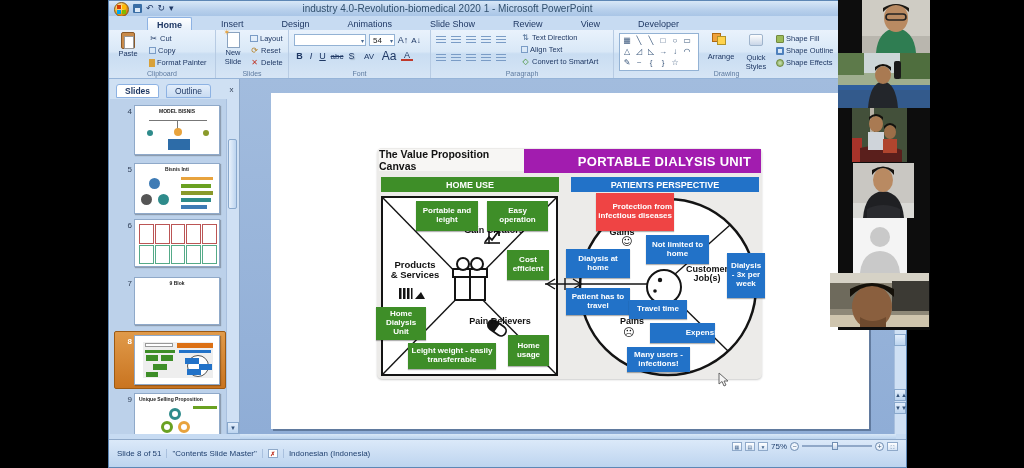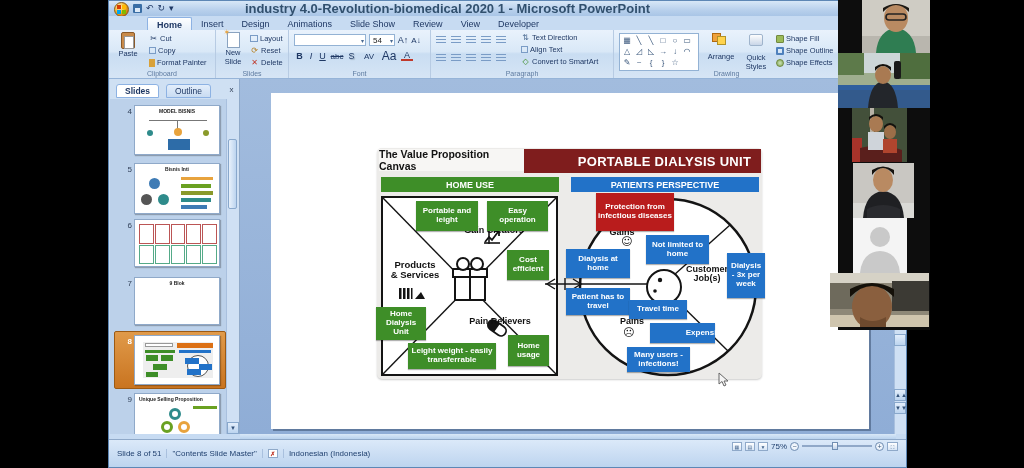--- a/index.html
+++ b/index.html
@@ -17,24 +17,24 @@
     background:linear-gradient(#d8e7f7,#b8d0ec 60%,#a9c5e6); display:flex; align-items:center; }
   #orb { position:absolute; left:5px; top:1px; width:15px; height:15px; border-radius:50%;
     background:radial-gradient(circle at 35% 30%, #fdf2c8, #f0b429 45%, #cf7a12 75%, #9c5408);
     border:1px solid #8a5a14; display:grid; grid-template-columns:4px 4px; grid-template-rows:4px 4px; gap:1px; place-content:center; }
   #orb i { display:block; }
   #orb i:nth-child(1){background:#d83b01;} #orb i:nth-child(2){background:#ffb900;}
   #orb i:nth-child(3){background:#00a4ef;} #orb i:nth-child(4){background:#7fba00;}
   .qat { font-size:9px; color:#1f3864; margin-left:4px; line-height:13px; }
   #save-icon { width:9px; height:9px; background:#3a6ea5; border-radius:1px; position:relative; margin-left:24px; }
   #save-icon::after { content:""; position:absolute; left:2px; top:4px; width:5px; height:4px; background:#dce9f7; }
-  #title-text { position:absolute; left:0; right:120px; text-align:center; font-size:13px; color:#31506e;font-weight:bold; }
-
-  
-  #tabsrow { position:absolute; left:0; top:15px; width:100%; height:14px; background:#c7dbf2; display:flex; align-items:flex-end; padding-left:38px; }
+  #title-text { position:absolute; left:0; right:120px; text-align:center; font-size:10px; color:#31506e; }
+
+  
+  #tabsrow { position:absolute; left:0; top:15px; width:100%; height:14px; background:#c7dbf2; display:flex; align-items:flex-end; padding-left:38px;gap:20px; }
   .rtab { font-size:9px; color:#1f3864; padding:1px 9px 1px 9px; height:13px; line-height:12px; }
   .rtab.active { background:linear-gradient(#fdfeff,#e7f0fa); border:1px solid #8db2e3; border-bottom:none; border-radius:2px 2px 0 0; font-weight:bold; }
 
   
   #ribbon { position:absolute; left:0; top:29px; width:100%; height:49px;
     background:linear-gradient(#e9f2fc,#d9e8f7 45%,#c9ddf2 50%,#d6e5f5 100%); border-bottom:1px solid #96b4d8; }
   .rgroup { position:absolute; top:0; height:48px; border-right:1px solid #b7cbe3; }
   .rgl { position:absolute; bottom:1px; left:0; right:0; text-align:center; font-size:7px; color:#5e7ba0; }
   .bigbtn { position:absolute; top:2px; width:30px; text-align:center; font-size:7.5px; color:#1f3864; }
   .bigbtn .bi { width:18px; height:18px; margin:1px auto 1px; position:relative; }
@@ -431,21 +431,21 @@
       <g>
         <line x1="442" y1="142" x2="452" y2="142" stroke="#141414" stroke-width="1.6"></line>
         <line x1="438" y1="147" x2="452" y2="147" stroke="#141414" stroke-width="1.6"></line>
         <line x1="438" y1="152" x2="452" y2="152" stroke="#141414" stroke-width="1.6"></line>
         <circle cx="435" cy="142" r="1.5" fill="#141414"></circle>
         <circle cx="435" cy="152" r="1.5" fill="#141414"></circle>
       </g>
     </svg>
 
     <div class="fig" id="vpc-title">The Value Proposition Canvas</div>
-    <div class="fig" id="main-title" style="background-color: #7f1d1d; padding-left: 44px;">PORTABLE DIALYSIS UNIT</div>
+    <div class="fig" id="main-title" style="background-color: #a21caf; padding-left: 44px;">PORTABLE DIALYSIS UNIT</div>
     <div class="fig" id="hdr-left" style="background-color: rgb(62, 142, 40);">HOME USE</div>
     <div class="fig" id="hdr-right" style="background-color: rgb(34, 114, 200);">PATIENTS PERSPECTIVE</div>
 
     <div class="flabel" style="left:354px;top:225px;width:62px;">Gain Creators</div>
     <div class="flabel" style="left:276px;top:259px;width:60px;font-size:9.5px;">Products
 &amp; Services</div>
     <div class="flabel" style="left:358px;top:316px;width:66px;">Pain Relievers</div>
     <div class="flabel" style="left:499px;top:227px;width:28px;">Gains</div>
     <div class="femoji" style="left:512px;top:234px;">☺</div>
     <div class="flabel" style="left:575px;top:264px;width:46px;">Customer
@@ -453,21 +453,21 @@
     <div class="flabel" style="left:508px;top:316px;width:30px;">Pains</div>
     <div class="femoji" style="left:514px;top:325px;">☹</div>
 
     <div class="gbox" style="left: 307px; top: 200px; width: 62px; height: 30px; background-color: rgb(62, 142, 40);">Portable and leight</div>
     <div class="gbox" style="left: 378px; top: 200px; width: 61px; height: 30px; background-color: rgb(62, 142, 40);">Easy operation</div>
     <div class="gbox" style="left: 398px; top: 249px; width: 42px; height: 30px; background-color: rgb(62, 142, 40);">Cost efficient</div>
     <div class="gbox" style="left: 267px; top: 306px; width: 50px; height: 33px; background-color: rgb(62, 142, 40);">Home Dialysis Unit</div>
     <div class="gbox" style="left: 299px; top: 342px; width: 88px; height: 26px; background-color: rgb(62, 142, 40);">Leight weight - easily transferrable</div>
     <div class="gbox" style="left: 399px; top: 334px; width: 41px; height: 31px; background-color: rgb(62, 142, 40);">Home usage</div>
 
-    <div class="bbox" style="left: 487px; top: 192px; width: 78px; height: 38px; background-color: #b91c1c;">Protection from infectious diseases</div>
+    <div class="bbox" style="left: 487px; top: 192px; width: 78px; height: 38px; background-color: #ef4444; text-align: right;">Protection from infectious diseases</div>
     <div class="bbox" style="left: 537px; top: 234px; width: 63px; height: 29px; background-color: rgb(34, 114, 200);">Not limited to home</div>
     <div class="bbox" style="left: 457px; top: 248px; width: 64px; height: 29px; background-color: rgb(34, 114, 200);">Dialysis at home</div>
     <div class="bbox" style="left: 618px; top: 252px; width: 38px; height: 45px; background-color: rgb(34, 114, 200);">Dialysis - 3x per week</div>
     <div class="bbox" style="left: 457px; top: 287px; width: 64px; height: 27px; background-color: rgb(34, 114, 200);">Patient has to travel</div>
     <div class="bbox" style="left: 520px; top: 299px; width: 58px; height: 19px; background-color: rgb(34, 114, 200);">Travel time</div>
     <div class="bbox" style="left: 541px; top: 322px; width: 65px; height: 20px; background-color: rgb(34, 114, 200); padding-left: 48px;">Expensive</div>
     <div class="bbox" style="left: 518px; top: 346px; width: 63px; height: 25px; background-color: rgb(34, 114, 200);">Many users - infections!</div>
 
     <div id="vscroll">
       <div class="sbtn" style="top:255px;left:-1px;"></div>

